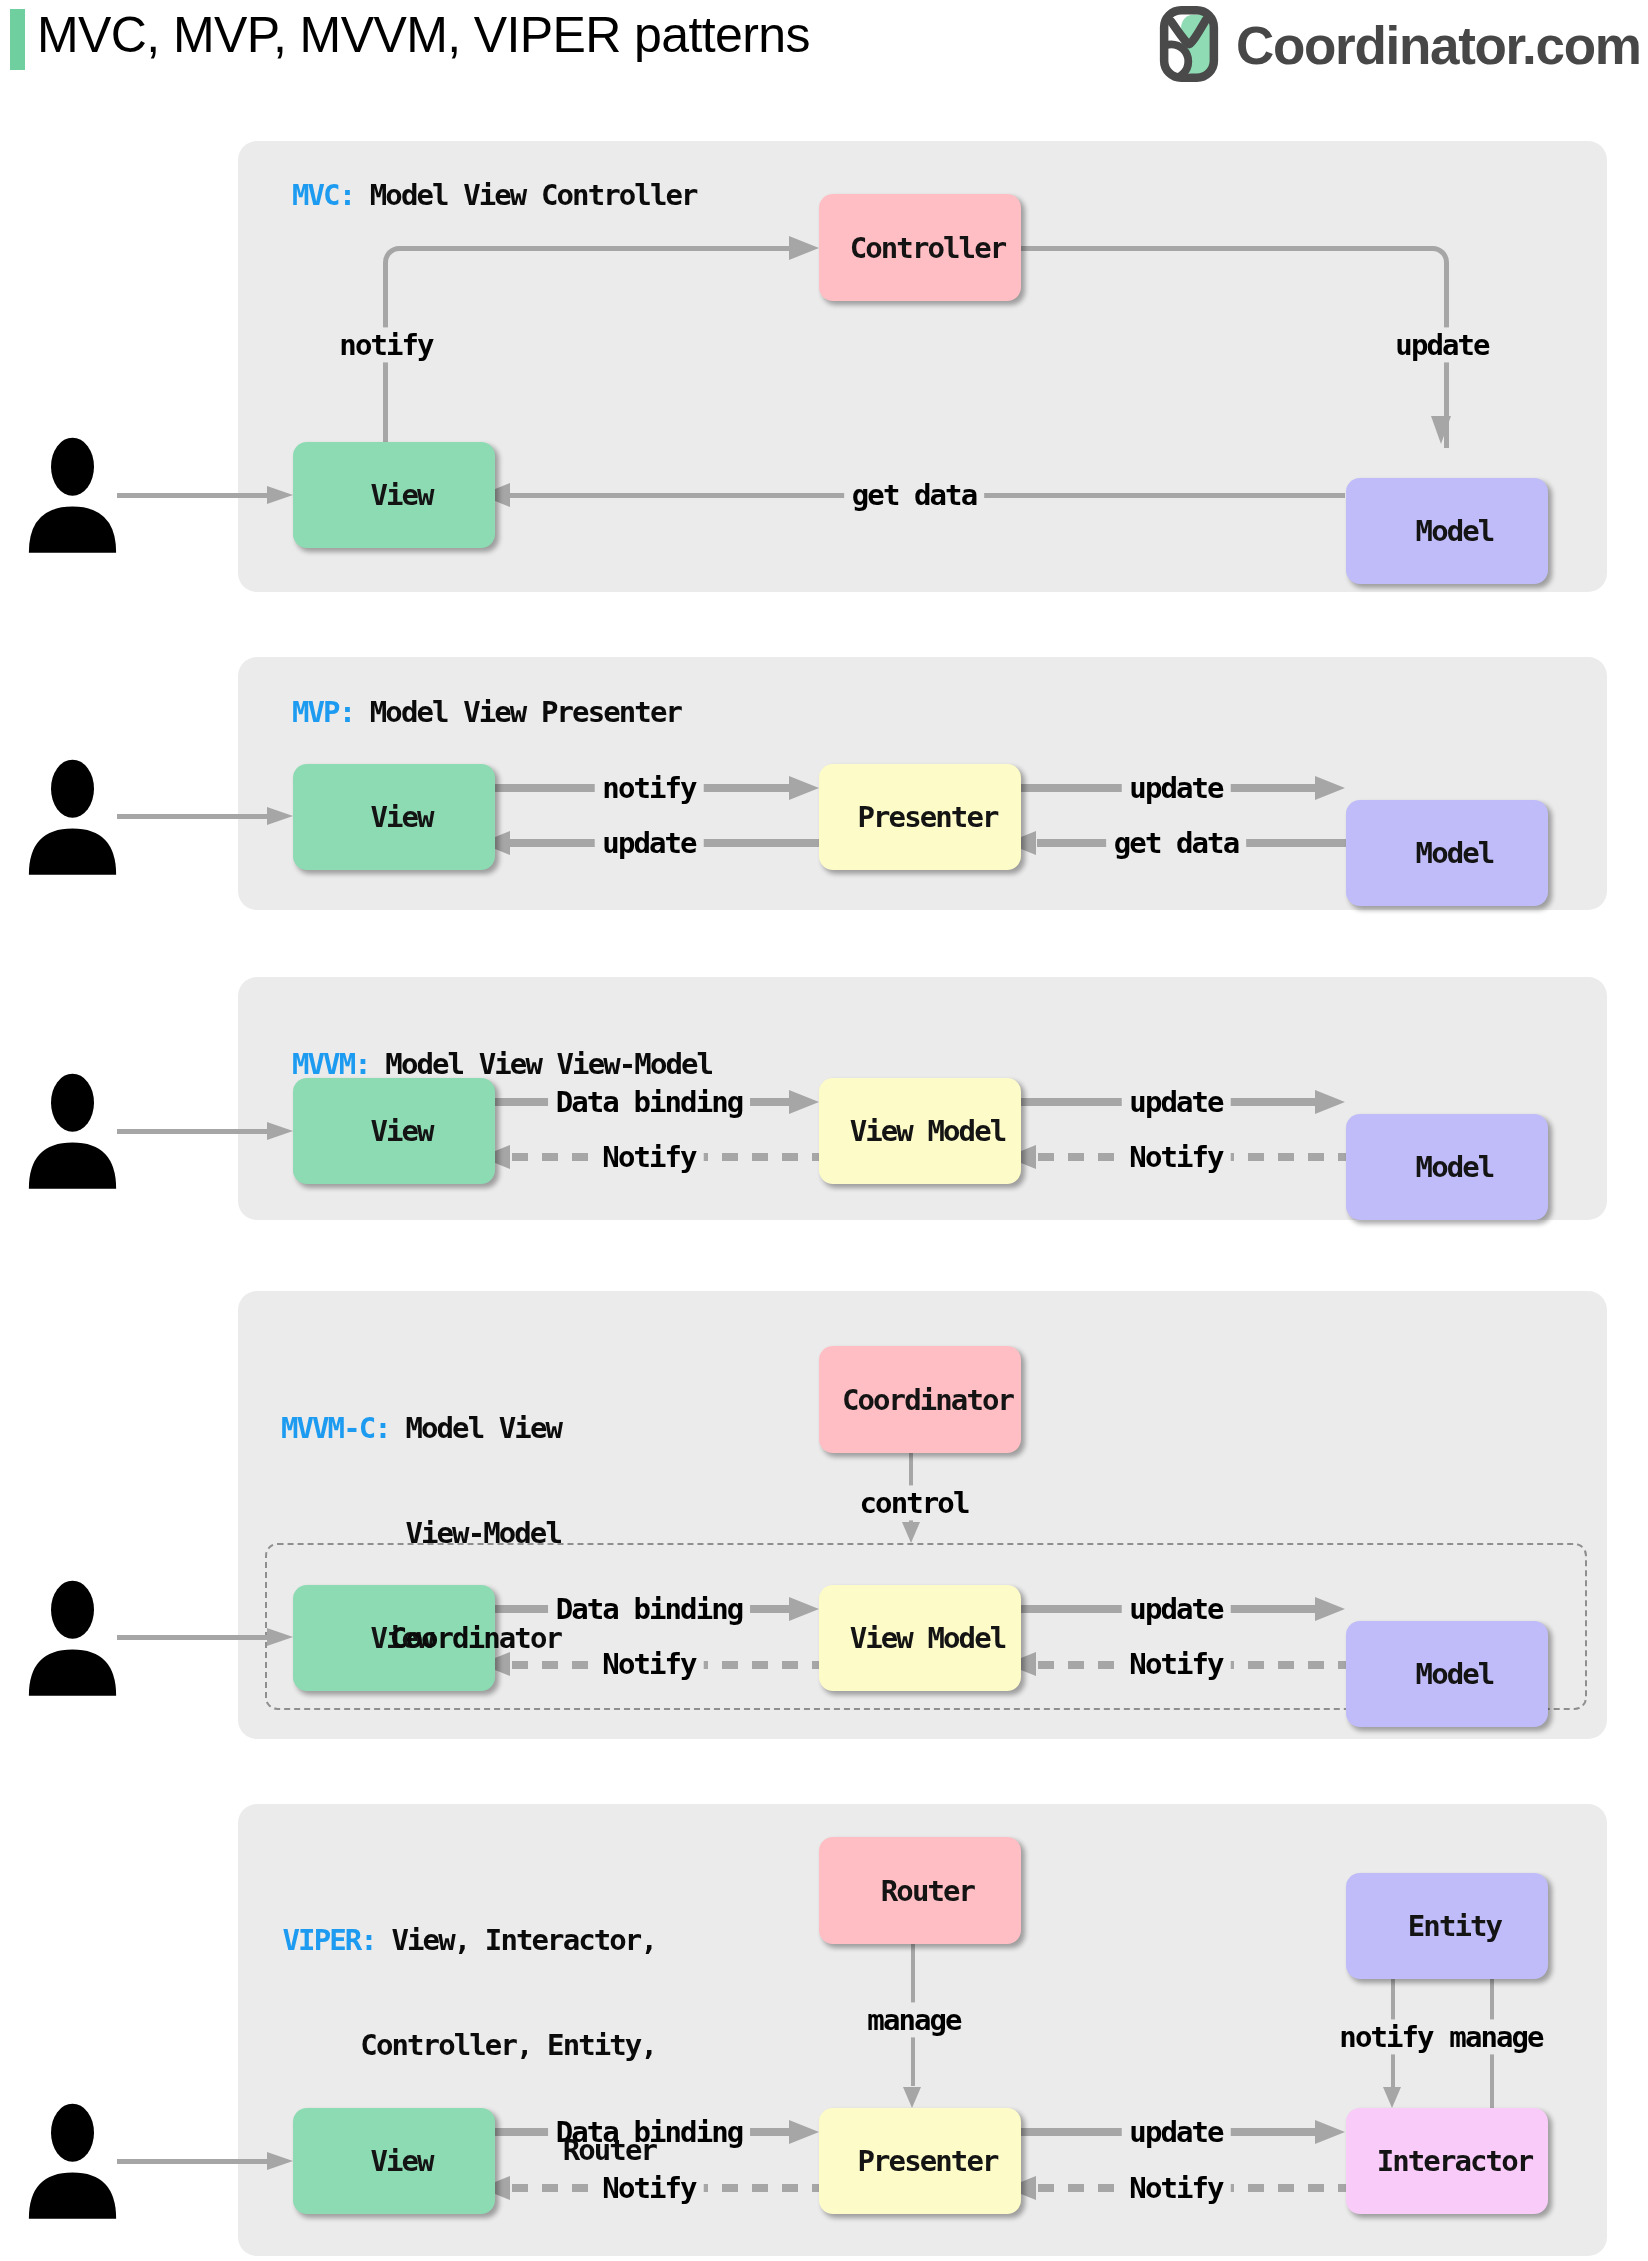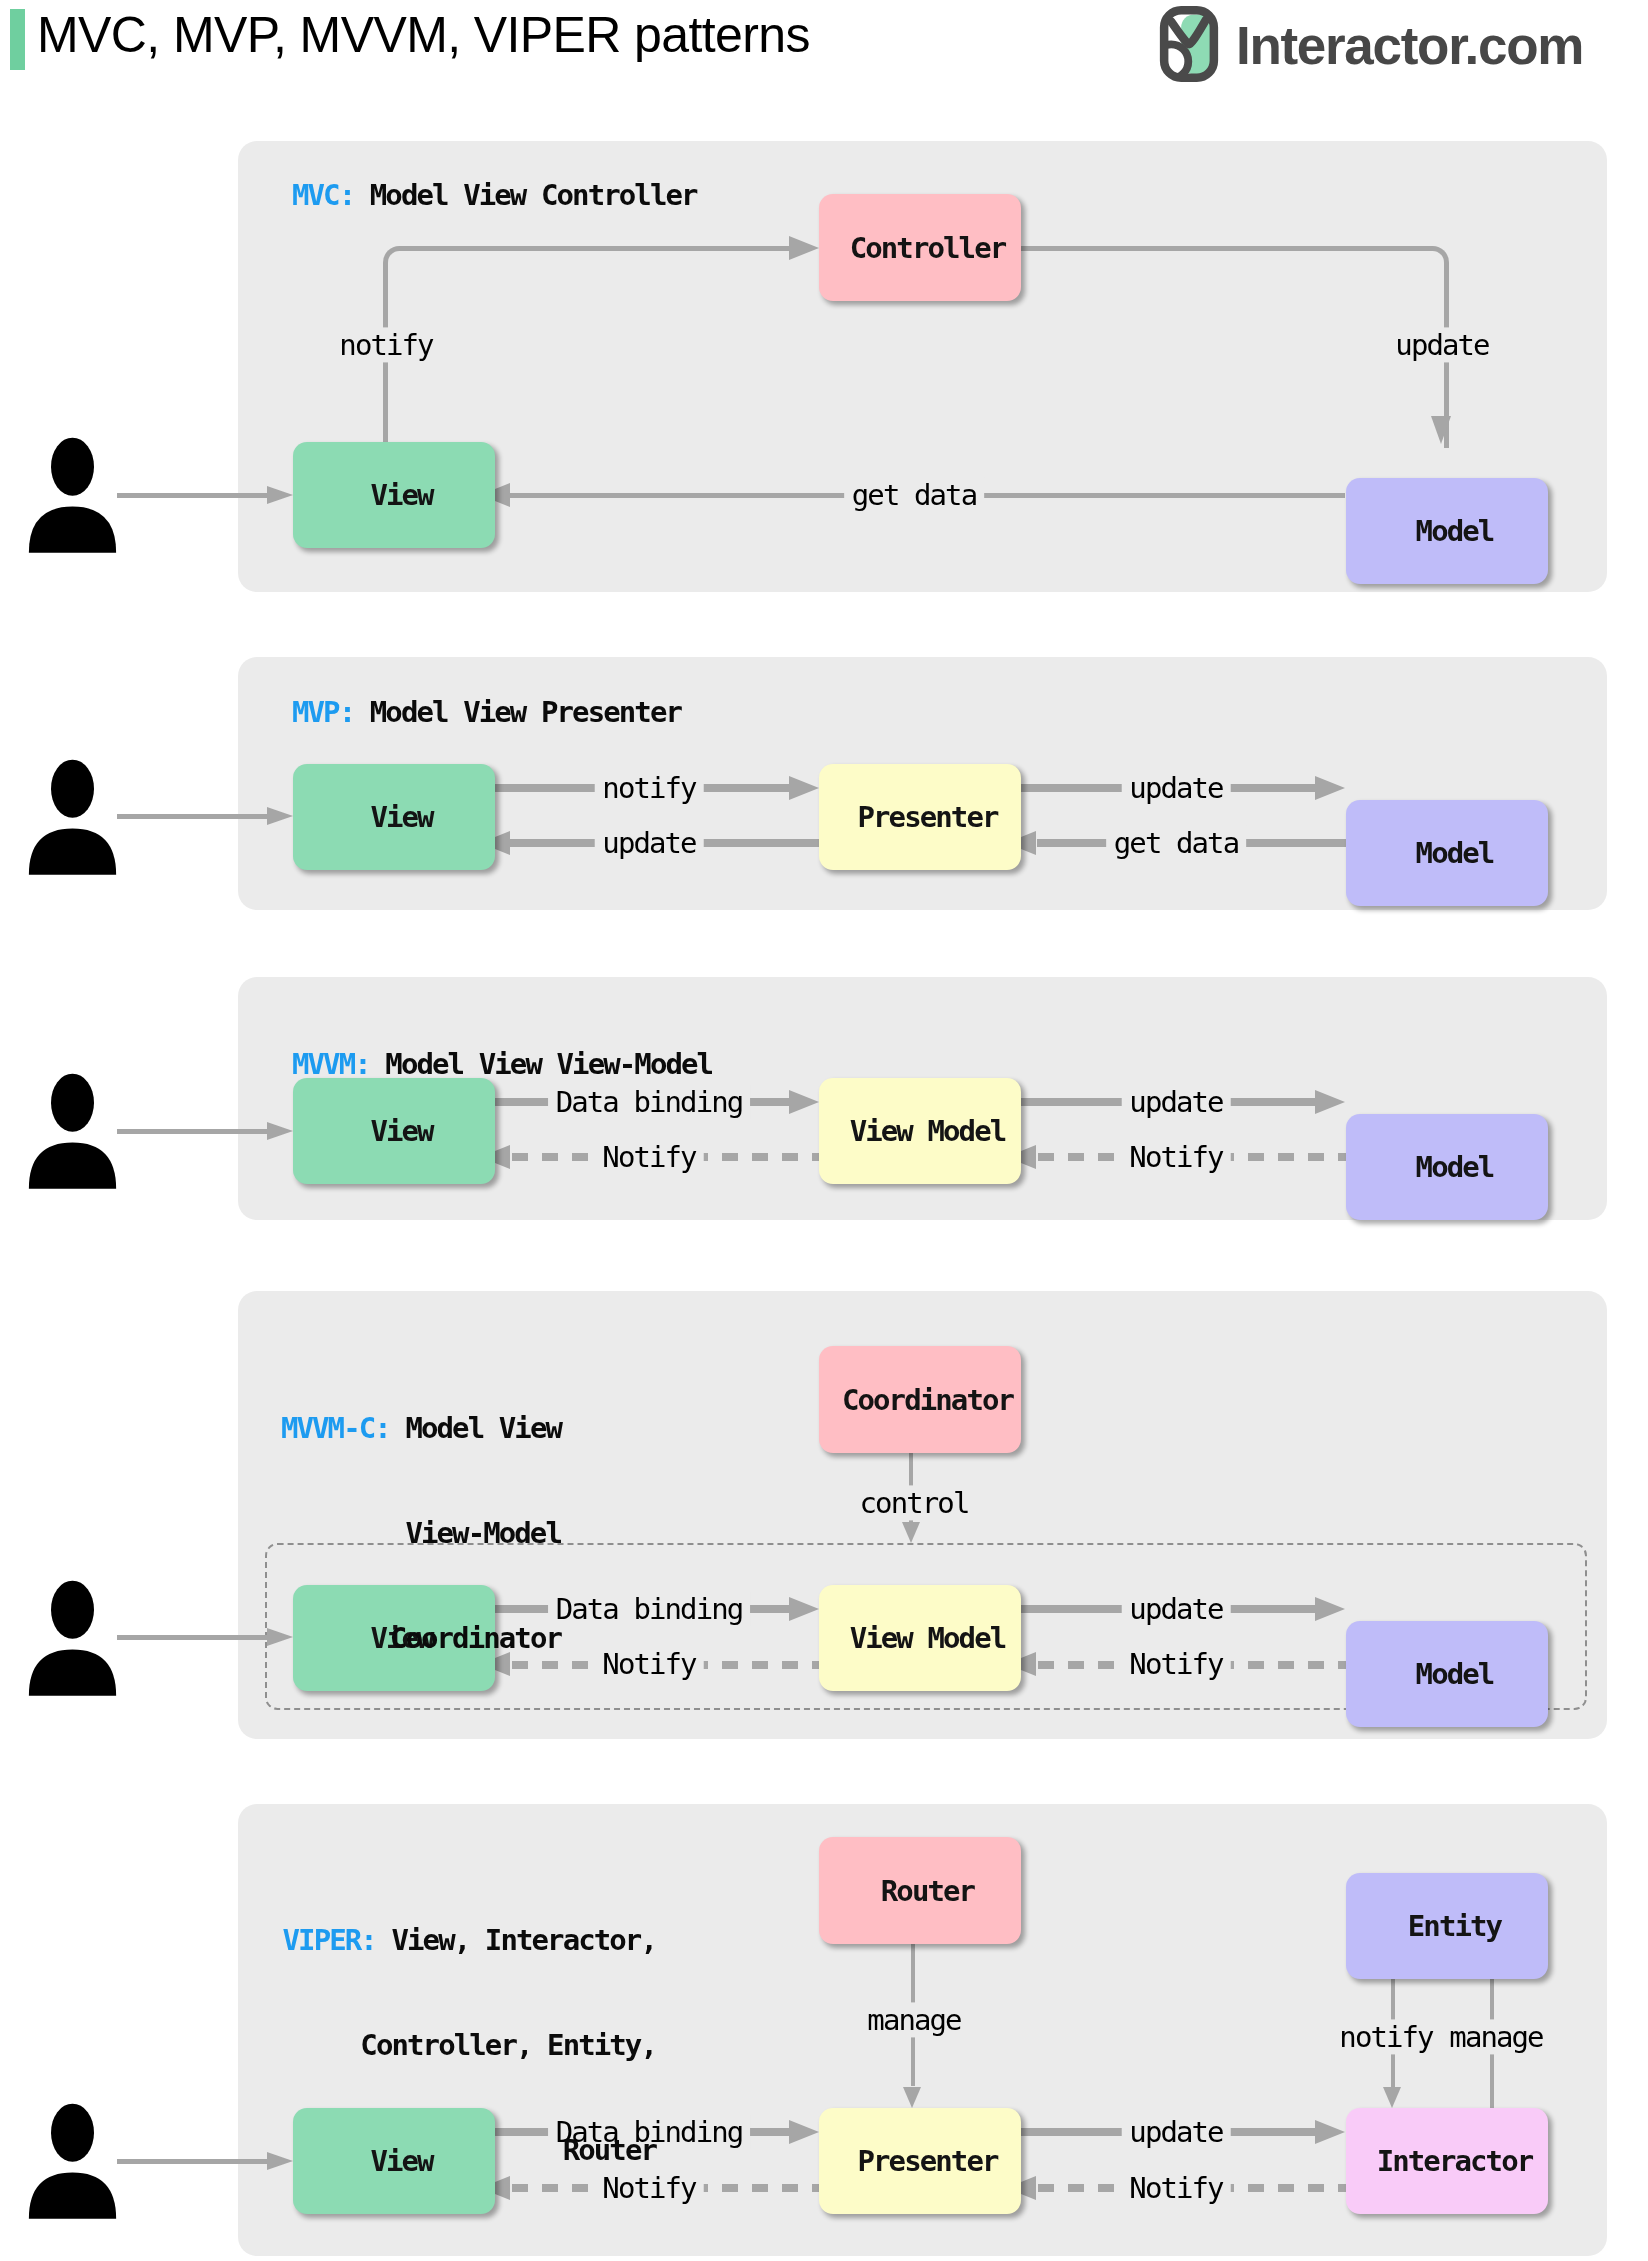--- a/index.html
+++ b/index.html
@@ -26,21 +26,21 @@
   .yellow{background:#fdfcc8;} .magenta{background:#f9cbf8;text-align:right;}
   
   .lane{position:absolute;height:7.6px;background:#a6a6a6;z-index:2;}
   .dash{position:absolute;height:7.6px;z-index:2;
         background:repeating-linear-gradient(to right,#a6a6a6 0,#a6a6a6 16.4px,transparent 16.4px,transparent 30px);}
   .thinh{position:absolute;height:5px;background:#a6a6a6;z-index:2;}
   .thinv{position:absolute;width:3.8px;background:#a6a6a6;z-index:2;}
   .elbow{position:absolute;border:0 solid #a6a6a6;z-index:2;}
   .dashed-box{position:absolute;border:2.5px dashed #8f8f8f;border-radius:12.6px;z-index:1;}
   .lab{position:absolute;transform:translate(-50%,-50%);background:#ebebeb;padding:0.6px 7.6px;
-       font-weight:400;font-size:29px;letter-spacing:-1.9px;color:#000;white-space:nowrap;z-index:5;}
+       font-weight:700;font-size:29px;letter-spacing:-1.9px;color:#000;white-space:nowrap;z-index:5;}
   .ah{position:absolute;width:0;height:0;z-index:3;}
   .ah.r{border-top:12px solid transparent;border-bottom:12px solid transparent;border-left:30px solid #a6a6a6;}
   .ah.l{border-top:12px solid transparent;border-bottom:12px solid transparent;border-right:30px solid #a6a6a6;}
   .ah.r2{border-top:9.5px solid transparent;border-bottom:9.5px solid transparent;border-left:26.5px solid #a6a6a6;}
   .ah.d{border-left:10.7px solid transparent;border-right:10.7px solid transparent;border-top:28px solid #a6a6a6;}
   .ah.d2{border-left:9.5px solid transparent;border-right:9.5px solid transparent;border-top:21.4px solid #a6a6a6;}
   .ah.u2{border-left:9.5px solid transparent;border-right:9.5px solid transparent;border-bottom:21.4px solid #a6a6a6;}
   .person{position:absolute;width:95px;height:117px;z-index:4;}
 </style>
 </head>
@@ -59,21 +59,21 @@
             </clipPath>
           </defs>
         <rect x="30" y="12" width="44" height="84" rx="18" fill="#8edbb4"></rect>
         <g clip-path="url(#lg)">
           <circle cx="16" cy="78" r="24" fill="#ffffff" stroke="#4a4a4a" stroke-width="11"></circle>
         </g>
         <path d="M16,22 Q38,54 41,54 Q45,54 65,19" stroke="#4a4a4a" stroke-width="12" fill="none" stroke-linecap="round"></path>
         <rect x="6" y="6" width="70" height="95" rx="24" fill="none" stroke="#4a4a4a" stroke-width="12"></rect>
       </svg>
     </span>
-    <span class="logo-text">Interactor.com</span>
+    <span class="logo-text">Coordinator.com</span>
   </div>
 
   <div class="panel" style="top:141px;height:451px;"></div>
   <div class="panel" style="top:657px;height:253px;"></div>
   <div class="panel" style="top:977px;height:243px;"></div>
   <div class="panel" style="top:1291px;height:448px;"></div>
   <div class="panel" style="top:1804px;height:452px;"></div>
 
   <svg class="person" style="left:25px;top:437px;" viewBox="0 0 150 185">
       <ellipse cx="75" cy="47" rx="34" ry="46"></ellipse>

